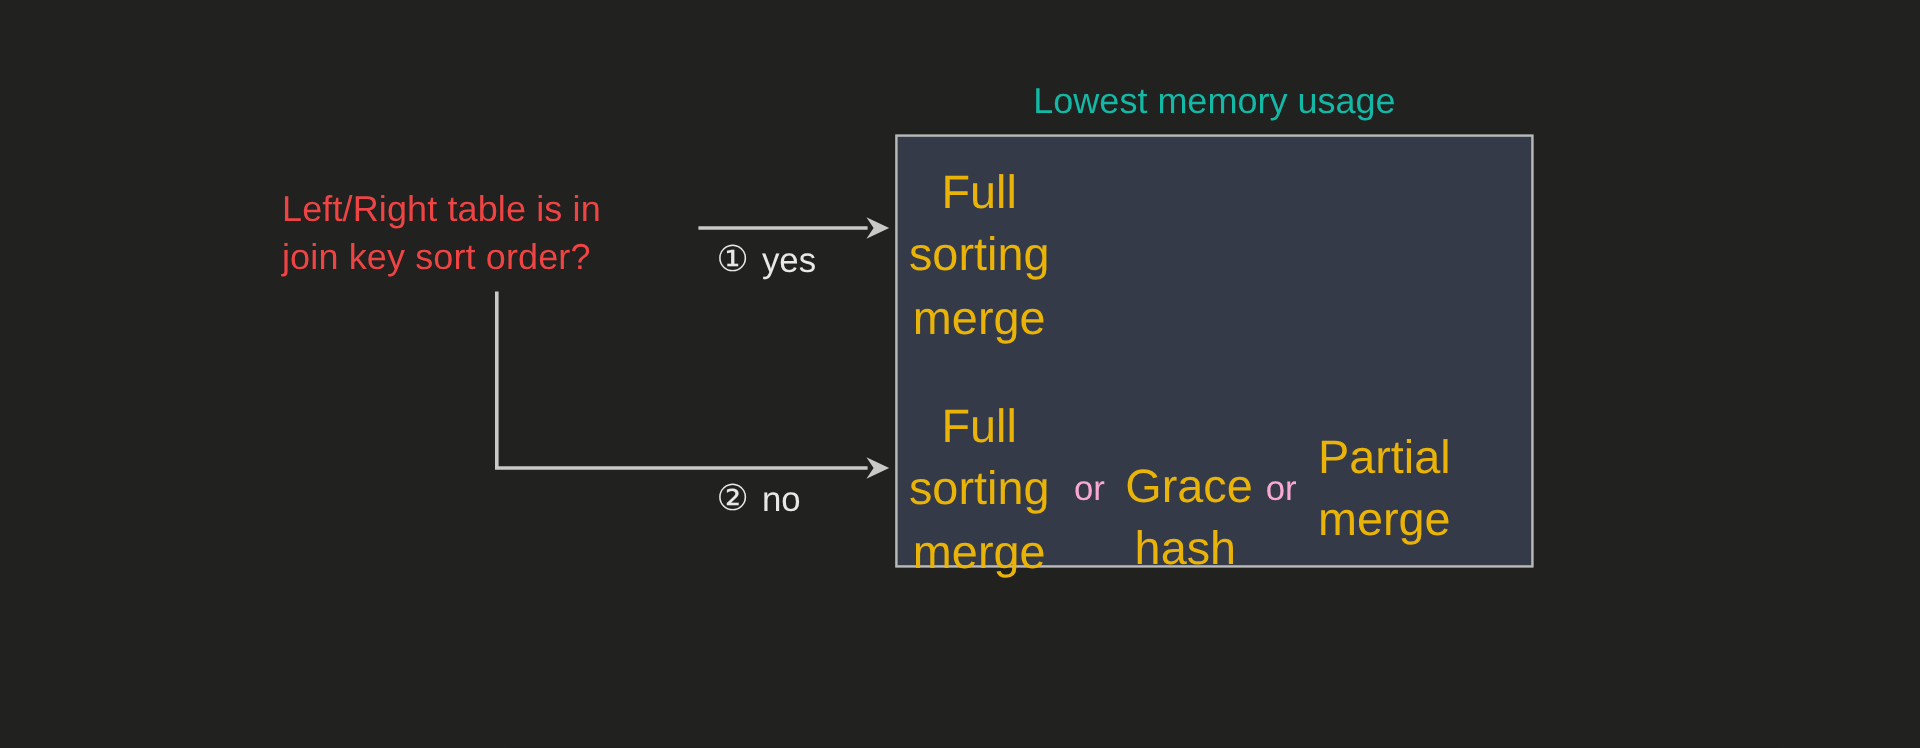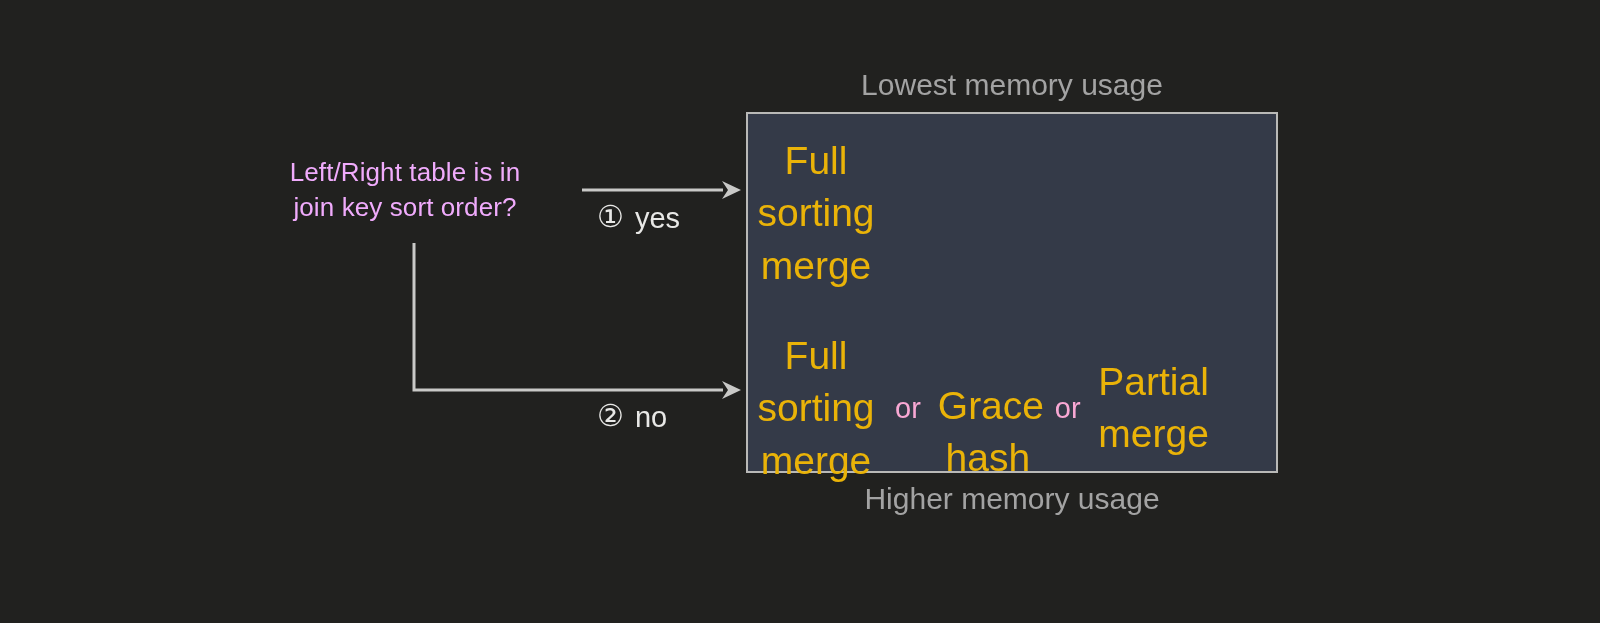--- a/index.html
+++ b/index.html
@@ -15,23 +15,22 @@
     font-family: "Liberation Sans", sans-serif;
     overflow: hidden;
   }
   .abs { position: absolute; }
 
   
   #decision-question {
     left: 235px;
     top: 155px;
     width: 340px;
-    text-align: center;
-    color: #f0abfc;
-    font-size: 26px;
+    color: #ef4444;
+    font-size: 30px;
     line-height: 1.33;
     letter-spacing: 0.1px;
     white-space: pre-line;
   }
 
   
   #connector-layer {
     left: 0;
     top: 0;
     width: 1600px;
@@ -67,21 +66,21 @@
     background: #343a48;
     border: 2px solid #b9b9b7;
     box-sizing: border-box;
   }
 
   
   .memory-caption {
     width: 532px;
     left: 746px;
     text-align: center;
-    color: #a3a3a3;
+    color: #14b8a6;
     font-size: 30px;
     line-height: 1;
     white-space: nowrap;
   }
   #caption-lowest { top: 70px; }
   #caption-higher { top: 484px; }
 
   
   .option-row {
     position: absolute;
@@ -166,15 +165,14 @@
 sorting
 merge</div>
     <div class="or-sep">or</div>
     <div class="option" id="option-grace-hash">Grace
 hash</div>
     <div class="or-sep">or</div>
     <div class="option" id="option-partial-merge">Partial
 merge</div>
   </div>
 
-  <div class="abs memory-caption" id="caption-higher">Higher memory usage</div>
 
 </div>
 
 </body></html>

